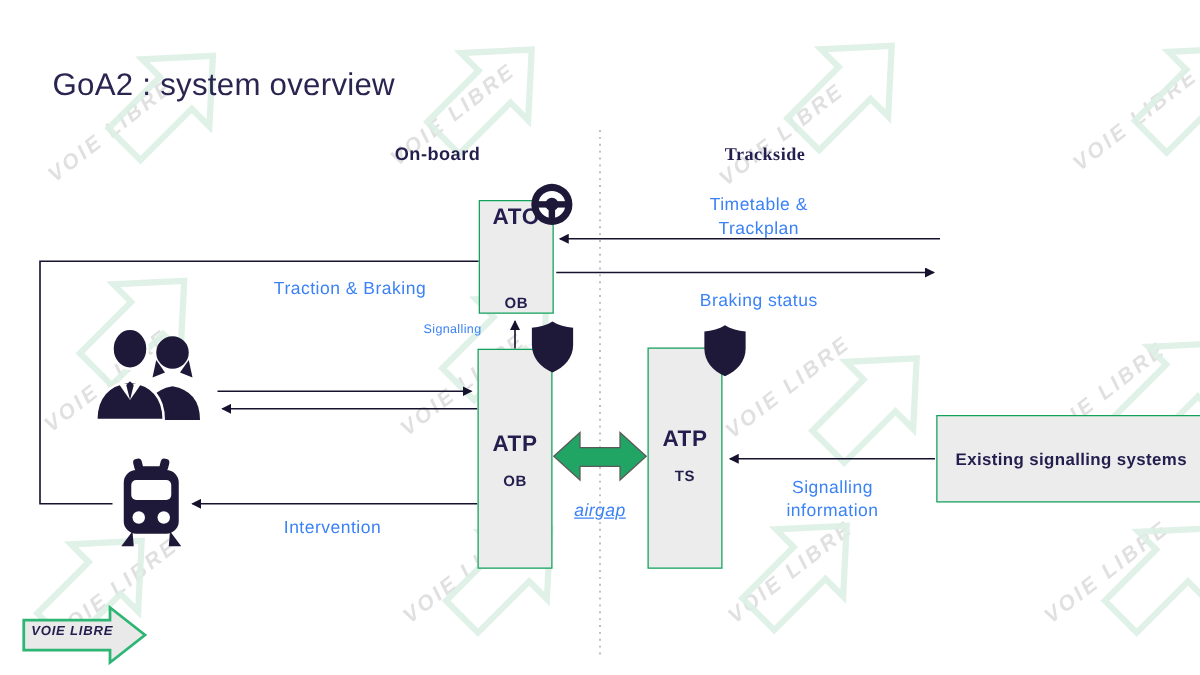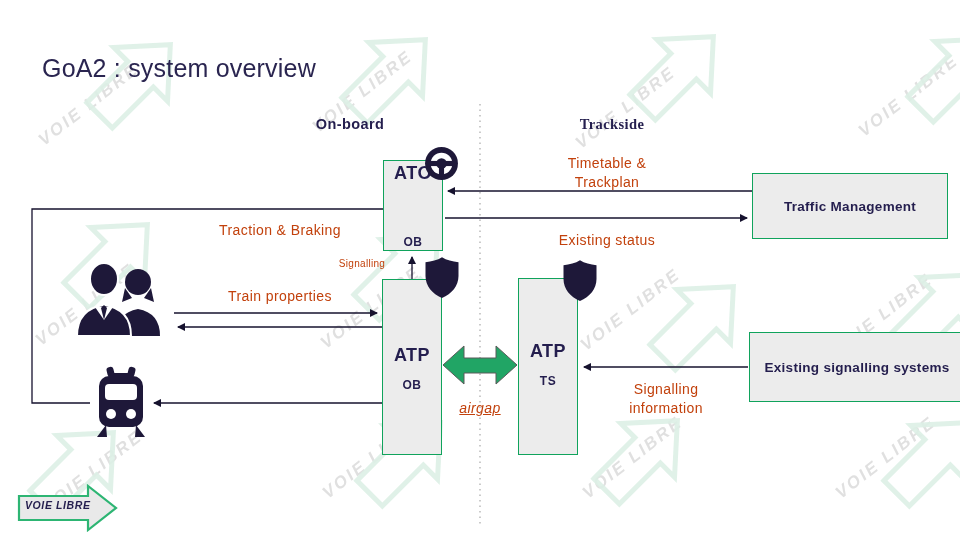--- a/index.html
+++ b/index.html
@@ -12,21 +12,21 @@
   .wm-arrow{position:absolute;width:120px;height:120px;transform:rotate(-45deg);opacity:.9;}
   
   .layer{position:absolute;inset:0;}
   #connector-layer{z-index:1;pointer-events:none;}
   .node{position:absolute;z-index:2;background:#ececec;border:1.6px solid #10a35c;
         display:flex;flex-direction:column;align-items:center;justify-content:center;
         color:#241e4e;box-sizing:border-box;}
   .node .big{font-weight:700;font-size:18px;letter-spacing:.5px;}
   .node .sub{font-weight:700;font-size:12px;letter-spacing:.5px;margin-top:12px;}
   .node.wide{font-weight:700;font-size:13.5px;letter-spacing:.3px;text-align:center;}
-  .flow-label{position:absolute;z-index:2;color:#c2410c;font-size:14px;letter-spacing:.4px;
+  .flow-label{position:absolute;z-index:2;color:#3b82f6;font-size:14px;letter-spacing:.4px;
               text-align:center;line-height:1.35;}
   .flow-label.small{font-size:10px;letter-spacing:.3px;}
   .flow-label.italic{font-style:italic;text-decoration:underline;}
   .section-header{position:absolute;z-index:2;color:#241e4e;font-weight:700;font-size:14.5px;
                   letter-spacing:.4px;text-align:center;width:120px;}
   #page-title{position:absolute;left:42px;top:54px;z-index:2;color:#2a2550;font-size:25px;
               letter-spacing:.2px;}
   .icon{position:absolute;z-index:3;}
   #logo{position:absolute;left:16px;top:483px;width:104px;height:50px;z-index:3;}
   #logo-text{position:absolute;left:25px;top:499px;z-index:4;font-size:10.5px;font-weight:700;
@@ -125,31 +125,28 @@
     <span class="sub">OB</span>
   </div>
   <div class="node" style="left:382px;top:279px;width:60px;height:176px;justify-content:flex-end;padding-bottom:62px;">
     <span class="big">ATP</span>
     <span class="sub">OB</span>
   </div>
   <div class="node" style="left:518px;top:278px;width:60px;height:177px;justify-content:flex-start;padding-top:62px;">
     <span class="big">ATP</span>
     <span class="sub">TS</span>
   </div>
-  <div class="node wide" style="left:752px;top:173px;width:196px;height:66px;">
-    <span>Traffic Management</span>
-  </div>
   <div class="node wide" style="left:749px;top:332px;width:216px;height:70px;">
     <span>Existing signalling systems</span>
   </div>
 
   <div class="flow-label" style="left:195px;top:221px;width:170px;">Traction &amp; Braking</div>
   <div class="flow-label" style="left:537px;top:154px;width:140px;">Timetable &amp; Trackplan</div>
-  <div class="flow-label" style="left:527px;top:231px;width:160px;">Existing status</div>
-  <div class="flow-label" style="left:195px;top:287px;width:170px;">Train properties</div>
+  <div class="flow-label" style="left:527px;top:231px;width:160px;">Braking status</div>
+  <div class="flow-label" style="left:186px;top:412px;width:160px;">Intervention</div>
   <div class="flow-label small" style="left:330px;top:257px;width:64px;">Signalling</div>
   <div class="flow-label" style="left:606px;top:368px;width:120px;margin-top:12px;">Signalling information</div>
   <div class="flow-label italic" style="left:440px;top:399px;width:80px;">airgap</div>
 
   <svg class="icon" style="left:423px;top:145px;" width="37" height="37" viewBox="0 0 36 36">
     <circle cx="18" cy="18" r="16" fill="#1e1839"></circle>
     <circle cx="18" cy="18" r="10.5" fill="#ffffff"></circle>
     <rect x="3" y="15.5" width="30" height="5" fill="#1e1839"></rect>
     <rect x="15.5" y="18" width="5" height="13" fill="#1e1839"></rect>
     <circle cx="18" cy="18" r="5.2" fill="#1e1839"></circle>

